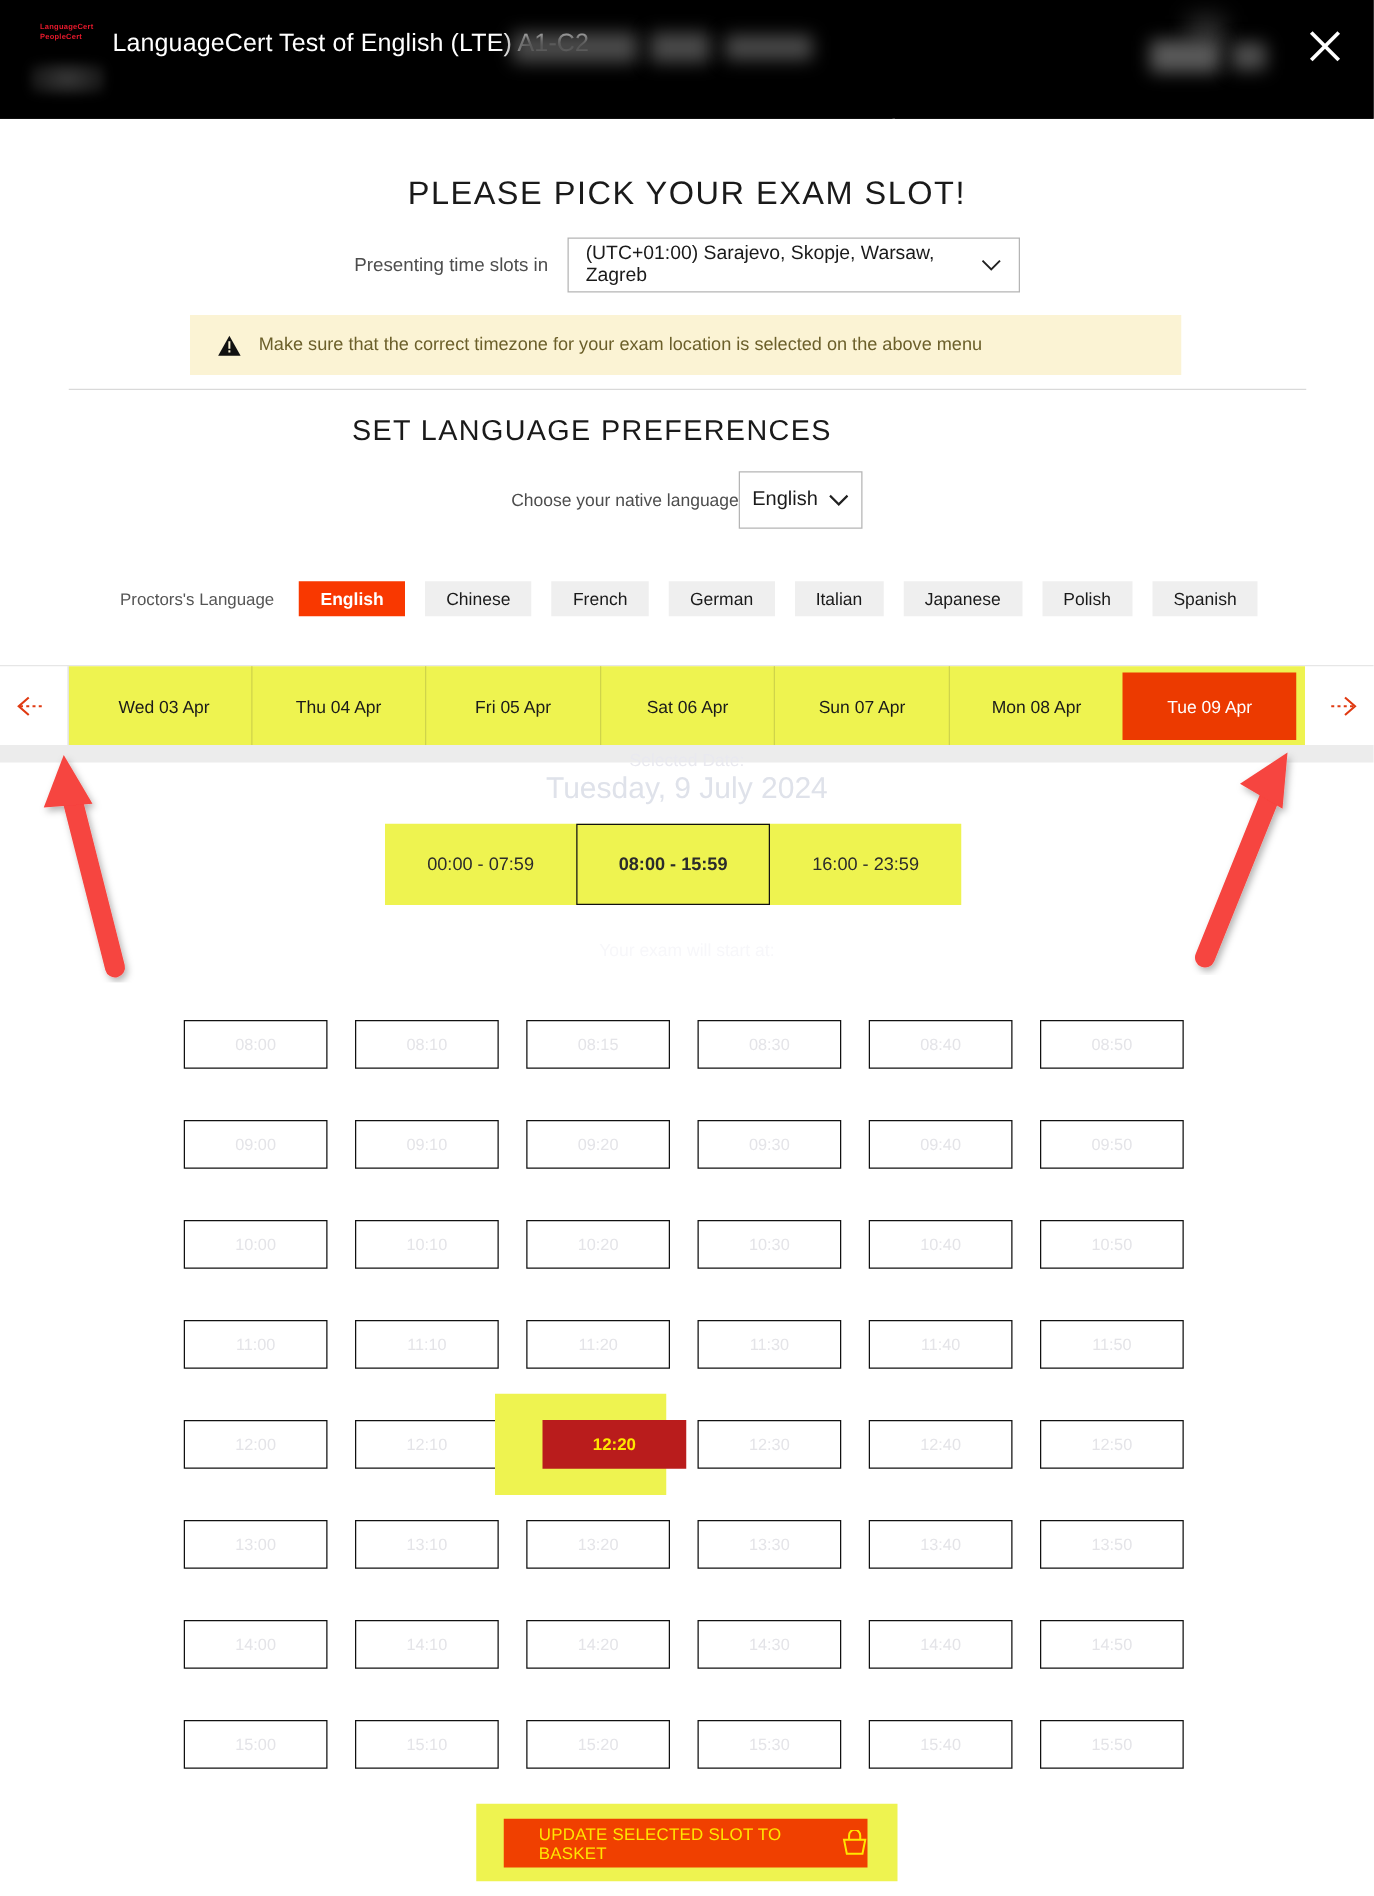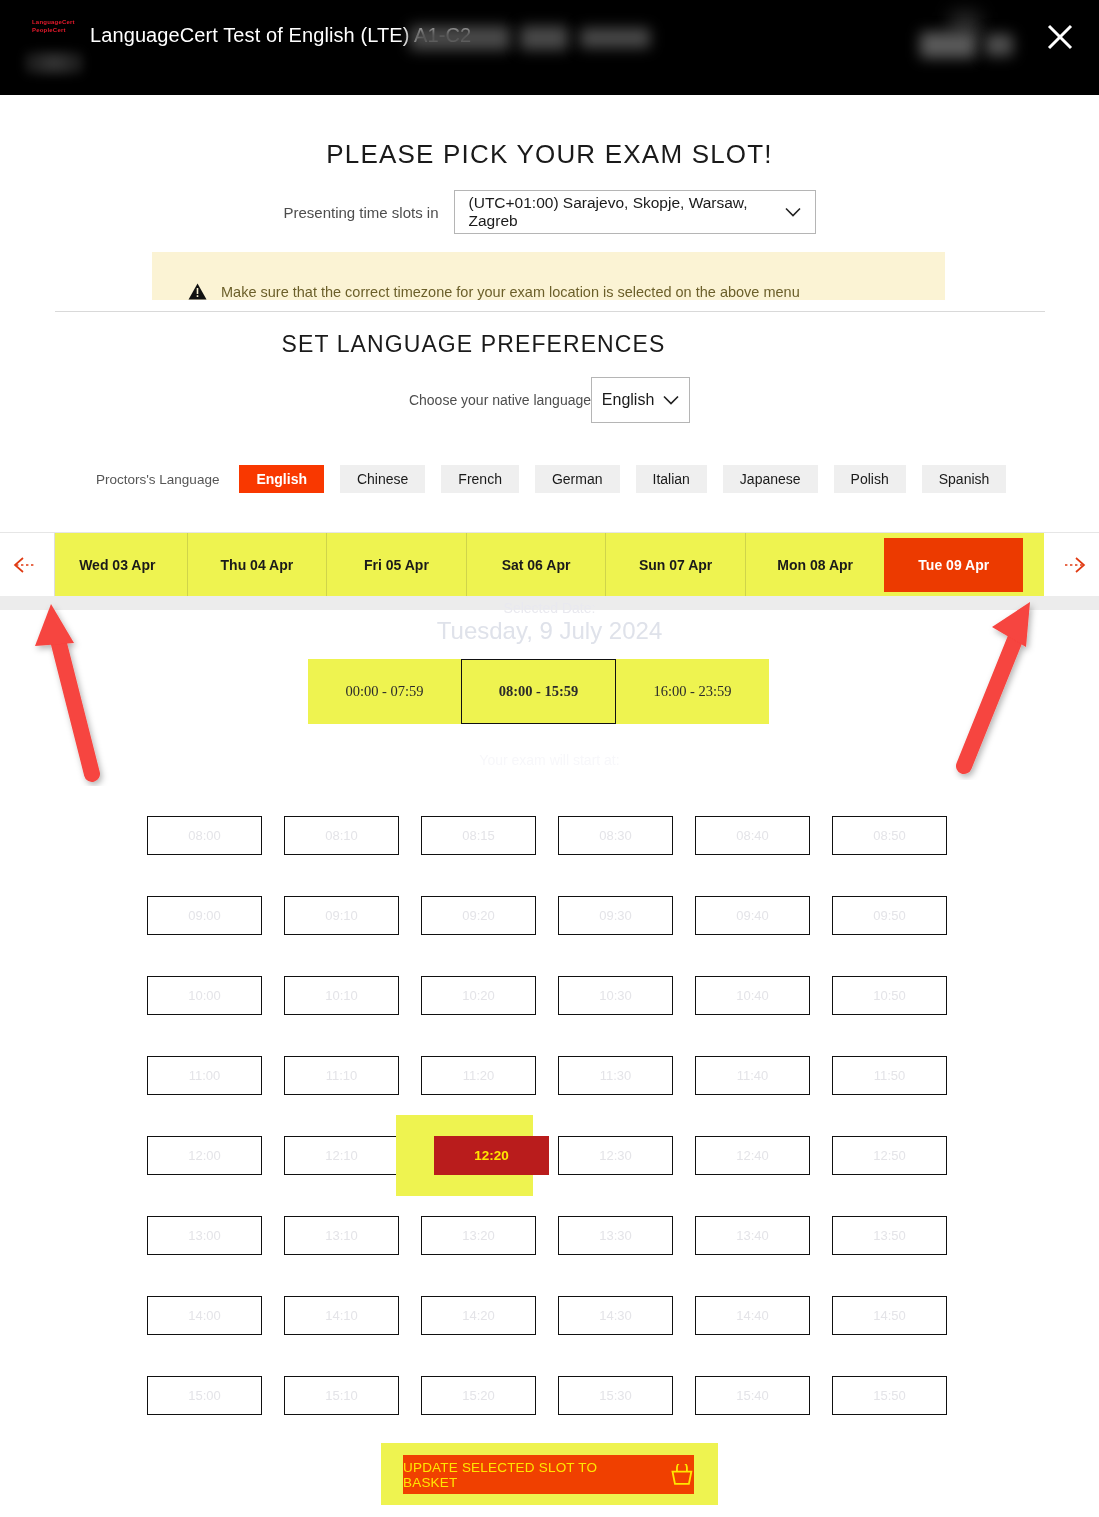--- a/index.html
+++ b/index.html
@@ -65,21 +65,21 @@
   .tz-label { font-size: 15px; color: #4d4d4d; }
   .tz-select {
     width: 362px; height: 44px; border: 1px solid #b5b5b5; background: #fff;
     display: flex; align-items: center; justify-content: space-between;
     padding: 0 14px 0 14px; font-size: 15.5px; color: #1a1a1a; cursor: pointer;
   }
   .chev { width: 16px; height: 10px; flex: none; }
 
   .warn-bar {
     position: absolute; left: 152px; top: 252px; width: 793px; height: 48px;
-    background: #fbf3d4; display: flex; align-items: flex-end; padding-left: 36px; gap: 14px;
+    background: #fbf3d4; display: flex; align-items: center; padding-left: 22px; gap: 14px;
   }
   .warn-icon { width: 19px; height: 17px; flex:none; }
   .warn-text { font-size: 14.5px; color: #6b5f2a; }
 
   .divider {
     position: absolute; left: 55px; top: 311px; width: 990px; height: 1px;
     background: #d9d9d9;
   }
 
   .h2 {
@@ -122,23 +122,22 @@
     position: absolute; top: 0; width: 55px; height: 64px;
     display: flex; align-items: center; justify-content: center; cursor: pointer;
   }
   .arrow-nav.left { left: 0; border-right: 1px solid #ddd; }
   .arrow-nav.right { right: 0; }
   .date-hl {
     position: absolute; left: 55px; top: 0; width: 989px; height: 64px;
     background: #eef350;
   }
   .days {
-    position: absolute; left: 48px; top: 0; width: 975px; height: 64px;
+    position: absolute; left: 62px; top: 0; width: 975px; height: 64px;
     display: flex;
-    font-weight: bold;
   }
   .day {
     flex: 1; display: flex; align-items: center; justify-content: center;
     font-size: 14px; color: #1a1a1a; border-left: 1px solid #cfd44a; cursor: pointer;
   }
   .day:first-child { border-left: none; }
   .day.sel {
     background: #ec3a00; color: #ffffff; border-left: none;
     margin: 5px 0; font-size: 14px;
   }
@@ -167,21 +166,21 @@
   .range-hl {
     position: absolute; left: 308px; top: 659px; width: 461px; height: 65px;
     background: #eef350;
   }
   .range-tabs {
     position: absolute; left: 308px; top: 659px; width: 461px; height: 65px;
     display: flex;
   }
   .range-tab {
     flex: 1; display: flex; align-items: center; justify-content: center;
-    font-size: 14.5px; color: #2b2b2b; cursor: pointer; font-family: Liberation Serif, serif;
+    font-size: 14.5px; color: #2b2b2b; cursor: pointer;
   }
   .range-tab.active {
     border-left: 1px solid #111; border-right: 1px solid #111;
     border-top: 1px solid #111; border-bottom: 1px solid #111;
     font-weight: bold; background: transparent;
   }
 
   .start-note {
     position: absolute; left: 0; top: 752px; width: 1099px; text-align: center;
     font-size: 14px; color: #f7f7fa;
@@ -215,21 +214,21 @@
   
   .basket-hl {
     position: absolute; left: 381px; top: 1443px; width: 337px; height: 62px;
     background: #eef350;
   }
   .basket-btn {
     position: absolute; left: 403px; top: 1455px; width: 291px; height: 39px;
     background: #f04000; display: flex; align-items: center; justify-content: center;
     gap: 16px; cursor: pointer;
   }
-  .basket-label { color: #ffe600; font-size: 13.5px; letter-spacing: .2px; }
+  .basket-label { color: #ffe600; font-size: 13.5px; letter-spacing: .2px; margin-left: 28px; }
   .basket-icon { width: 24px; height: 22px; }
 </style>
 </head>
 <body>
 
 <div class="page">
 
   <div class="topbar">
     <div class="topbar-left"></div>
     <div class="topbar-right"></div>

